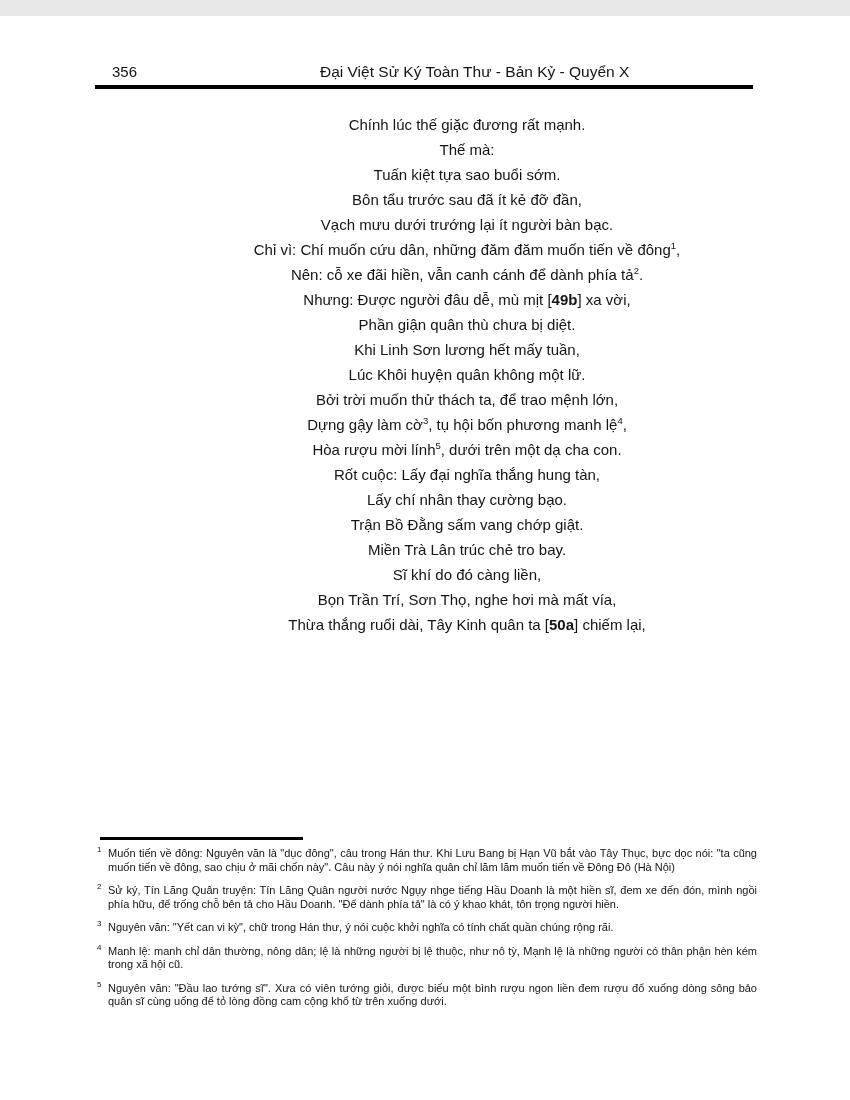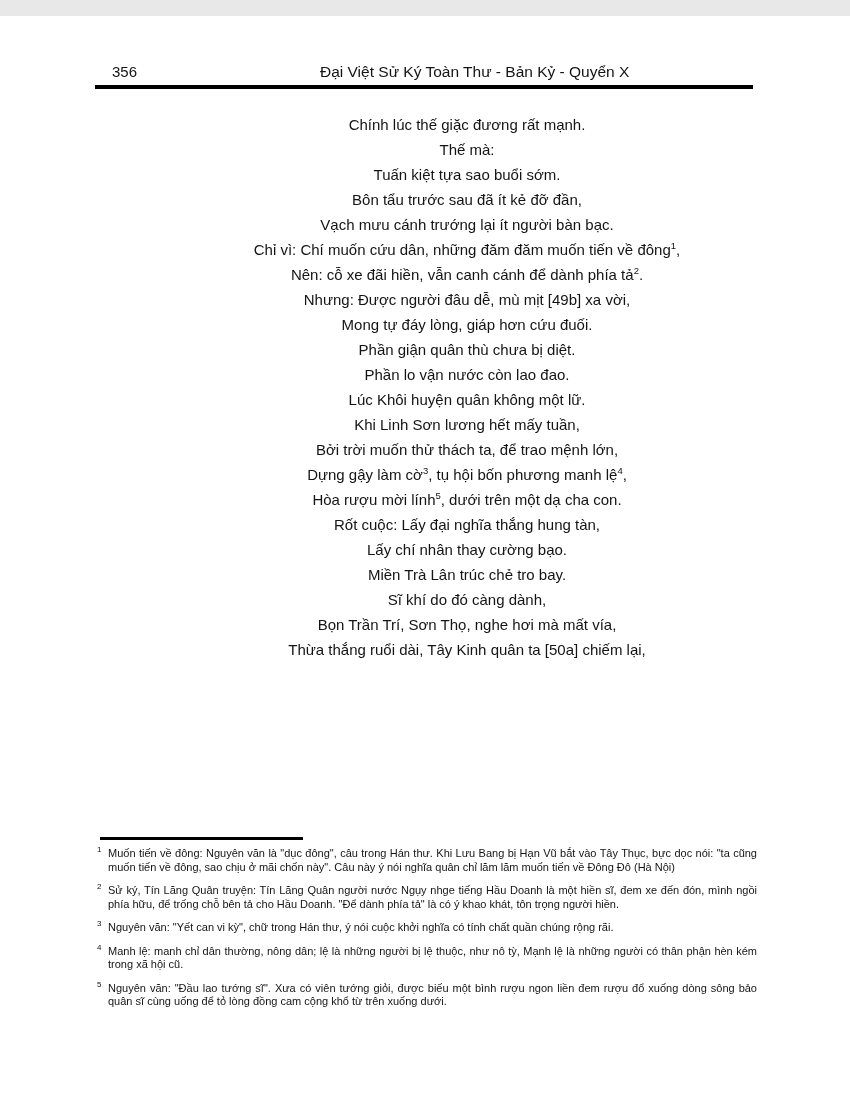--- a/index.html
+++ b/index.html
@@ -27,21 +27,21 @@
   }
   
   .verse-body{
     position:absolute;left:157px;top:96px;width:620px;
     font-size:15px;line-height:25px;
   }
   .verse-line{white-space:nowrap;text-align:center;}
   .verse-line sup{
     font-size:9.5px;line-height:0;vertical-align:super;
   }
-  .verse-line b{font-weight:normal;}
+  .verse-line b{font-weight:bold;}
   
   .footnote-rule{
     position:absolute;left:100px;top:821px;
     width:203px;height:3px;background:#000;
   }
   .footnotes{
     position:absolute;left:97px;top:831px;width:660px;
     font-size:11px;line-height:13.5px;
   }
   .footnote{
@@ -64,36 +64,35 @@
 
   <div class="header-title">Đại Việt Sử Ký Toàn Thư - Bản Kỷ - Quyển X</div>
 
   <div class="header-rule"></div>
 
   <div class="verse-body">
       <div class="verse-line"><span>Chính lúc thế giặc đương rất mạnh.</span></div>
       <div class="verse-line"><span>Thế mà:</span></div>
       <div class="verse-line"><span>Tuấn kiệt tựa sao buổi sớm.</span></div>
       <div class="verse-line"><span>Bôn tẩu trước sau đã ít kẻ đỡ đần,</span></div>
-      <div class="verse-line"><span>Vạch mưu cánh trướng lại ít người bàn bạc.</span></div>
+      <div class="verse-line"><span>Vạch mưu dưới trướng lại ít người bàn bạc.</span></div>
       <div class="verse-line"><span>Chỉ vì: Chí muốn cứu dân, những đăm đăm muốn tiến về đông</span><sup>1</sup><span>,</span></div>
       <div class="verse-line"><span>Nên: cỗ xe đãi hiền, vẫn canh cánh để dành phía tả</span><sup>2</sup><span>.</span></div>
       <div class="verse-line"><span>Nhưng: Được người đâu dễ, mù mịt [</span><b>49b</b><span>] xa vời,</span></div>
-      <div class="verse-line"><span>Mong tự đáy lòng, giáp hơn cứu đuối.</span></div>
       <div class="verse-line"><span>Phần giận quân thù chưa bị diệt.</span></div>
-      <div class="verse-line"><span>Phần lo vận nước còn lao đao.</span></div>
+      <div class="verse-line"><span>Khi Linh Sơn lương hết mấy tuần,</span></div>
       <div class="verse-line"><span>Lúc Khôi huyện quân không một lữ.</span></div>
-      <div class="verse-line"><span>Khi Linh Sơn lương hết mấy tuần,</span></div>
       <div class="verse-line"><span>Bởi trời muốn thử thách ta, để trao mệnh lớn,</span></div>
       <div class="verse-line"><span>Dựng gậy làm cờ</span><sup>3</sup><span>, tụ hội bốn phương manh lệ</span><sup>4</sup><span>,</span></div>
       <div class="verse-line"><span>Hòa rượu mời lính</span><sup>5</sup><span>, dưới trên một dạ cha con.</span></div>
       <div class="verse-line"><span>Rốt cuộc: Lấy đại nghĩa thắng hung tàn,</span></div>
       <div class="verse-line"><span>Lấy chí nhân thay cường bạo.</span></div>
+      <div class="verse-line"><span>Trận Bồ Đằng sấm vang chớp giật.</span></div>
       <div class="verse-line"><span>Miền Trà Lân trúc chẻ tro bay.</span></div>
-      <div class="verse-line"><span>Sĩ khí do đó càng dành,</span></div>
+      <div class="verse-line"><span>Sĩ khí do đó càng liền,</span></div>
       <div class="verse-line"><span>Bọn Trần Trí, Sơn Thọ, nghe hơi mà mất vía,</span></div>
       <div class="verse-line"><span>Thừa thắng ruổi dài, Tây Kinh quân ta [</span><b>50a</b><span>] chiếm lại,</span></div>
     </div>
 
   <div class="footnote-rule"></div>
 
   <div class="footnotes">
       <div class="footnote"><span class="fn-marker">1</span><span>Muốn tiến về đông: Nguyên văn là "dục đông", câu trong Hán thư. Khi Lưu Bang bị Hạn Vũ bắt vào Tây Thục, bực dọc nói: "ta cũng muốn tiến về đông, sao chịu ở mãi chốn này". Câu này ý nói nghĩa quân chỉ lăm lăm muốn tiến về Đông Đô (Hà Nội)</span></div>
       <div class="footnote"><span class="fn-marker">2</span><span>Sử ký, Tín Lăng Quân truyện: Tín Lăng Quân người nước Ngụy nhge tiếng Hầu Doanh là một hiền sĩ, đem xe đến đón, mình ngồi phía hữu, để trống chỗ bên tả cho Hầu Doanh. "Để dành phía tả" là có ý khao khát, tôn trọng người hiền.</span></div>
       <div class="footnote"><span class="fn-marker">3</span><span>Nguyên văn: "Yết can vi kỳ", chữ trong Hán thư, ý nói cuộc khởi nghĩa có tính chất quần chúng rộng rãi.</span></div>

